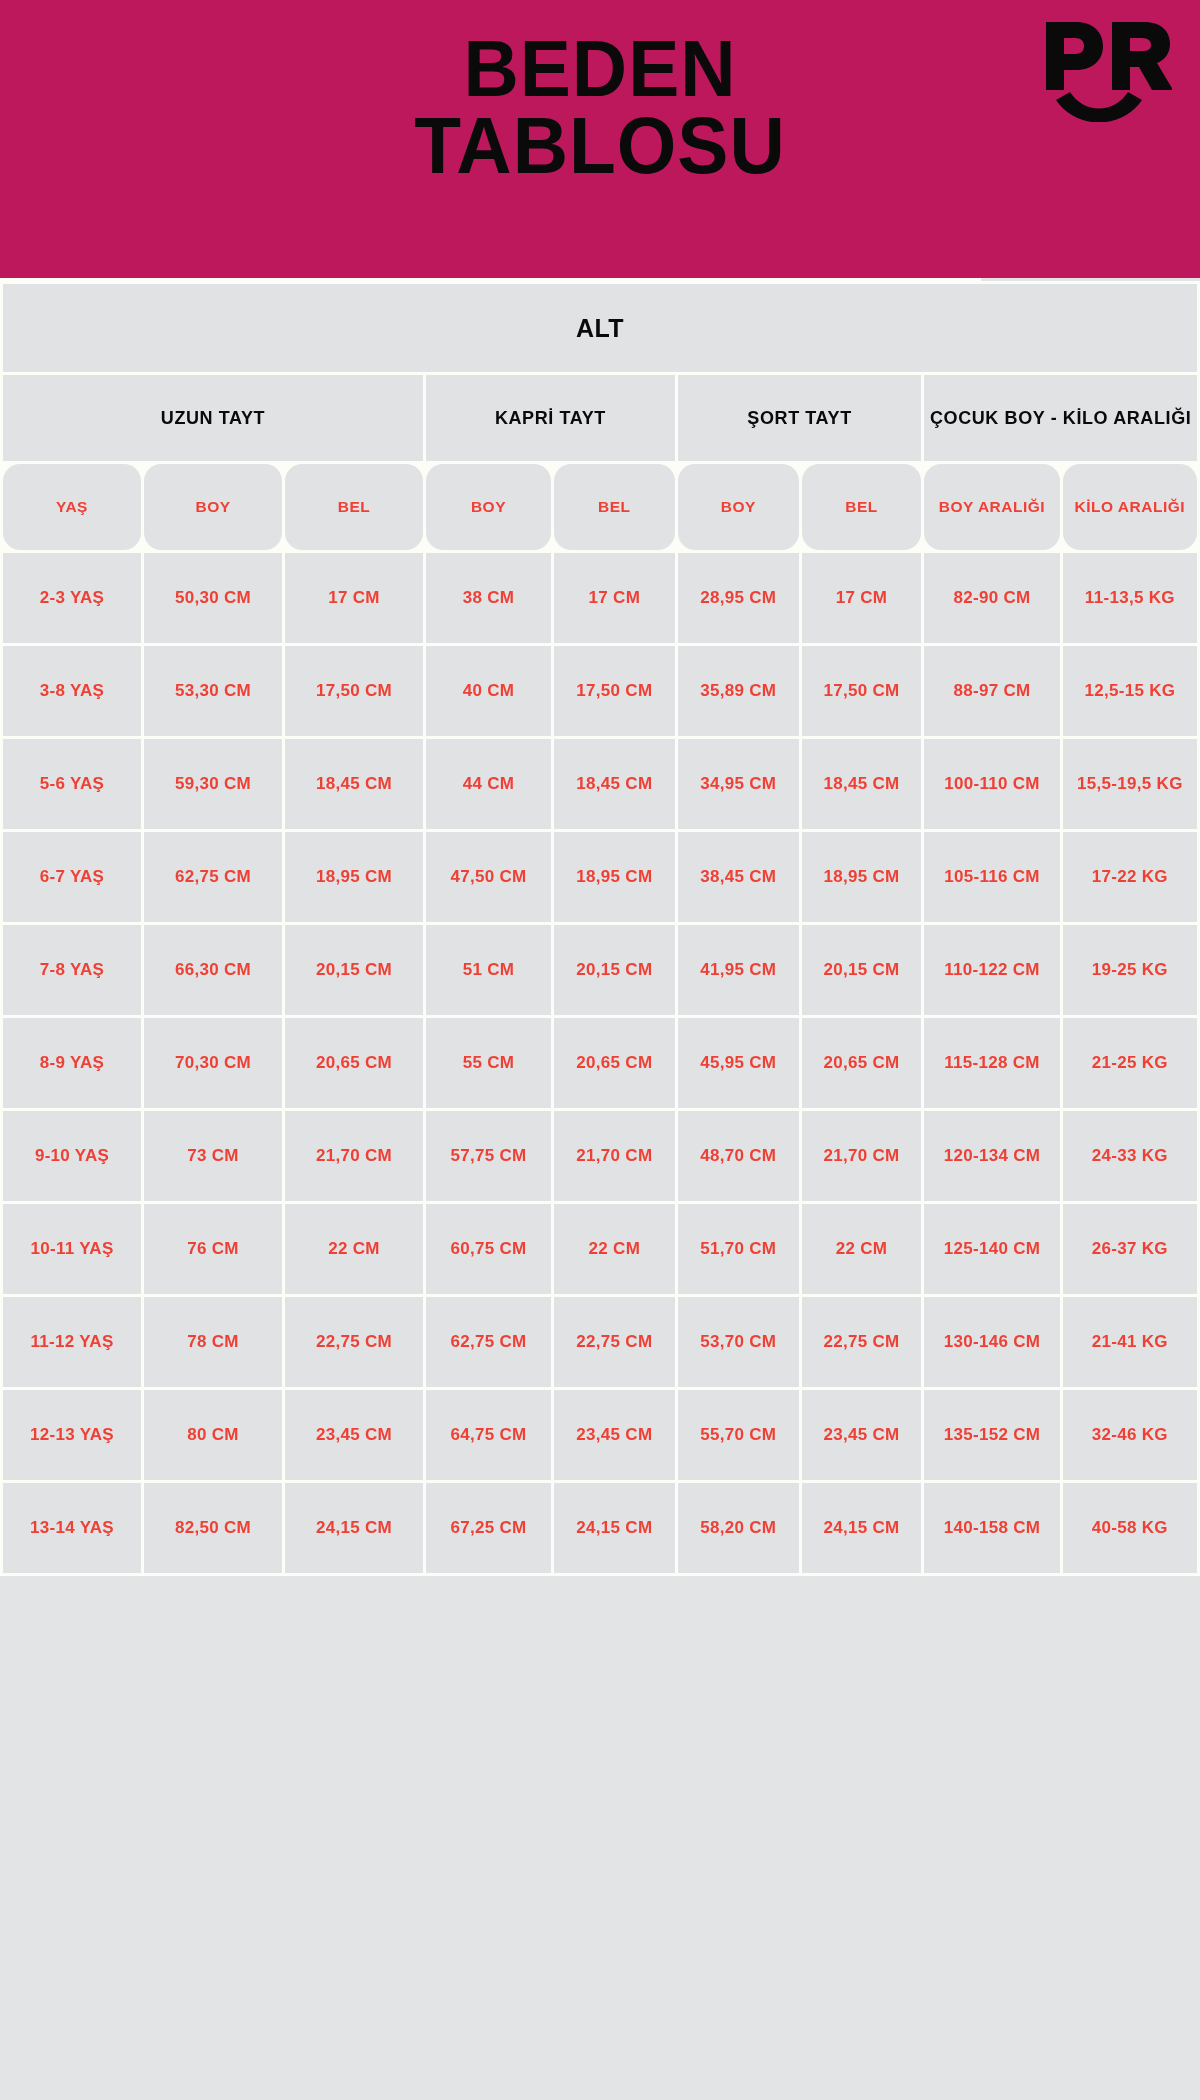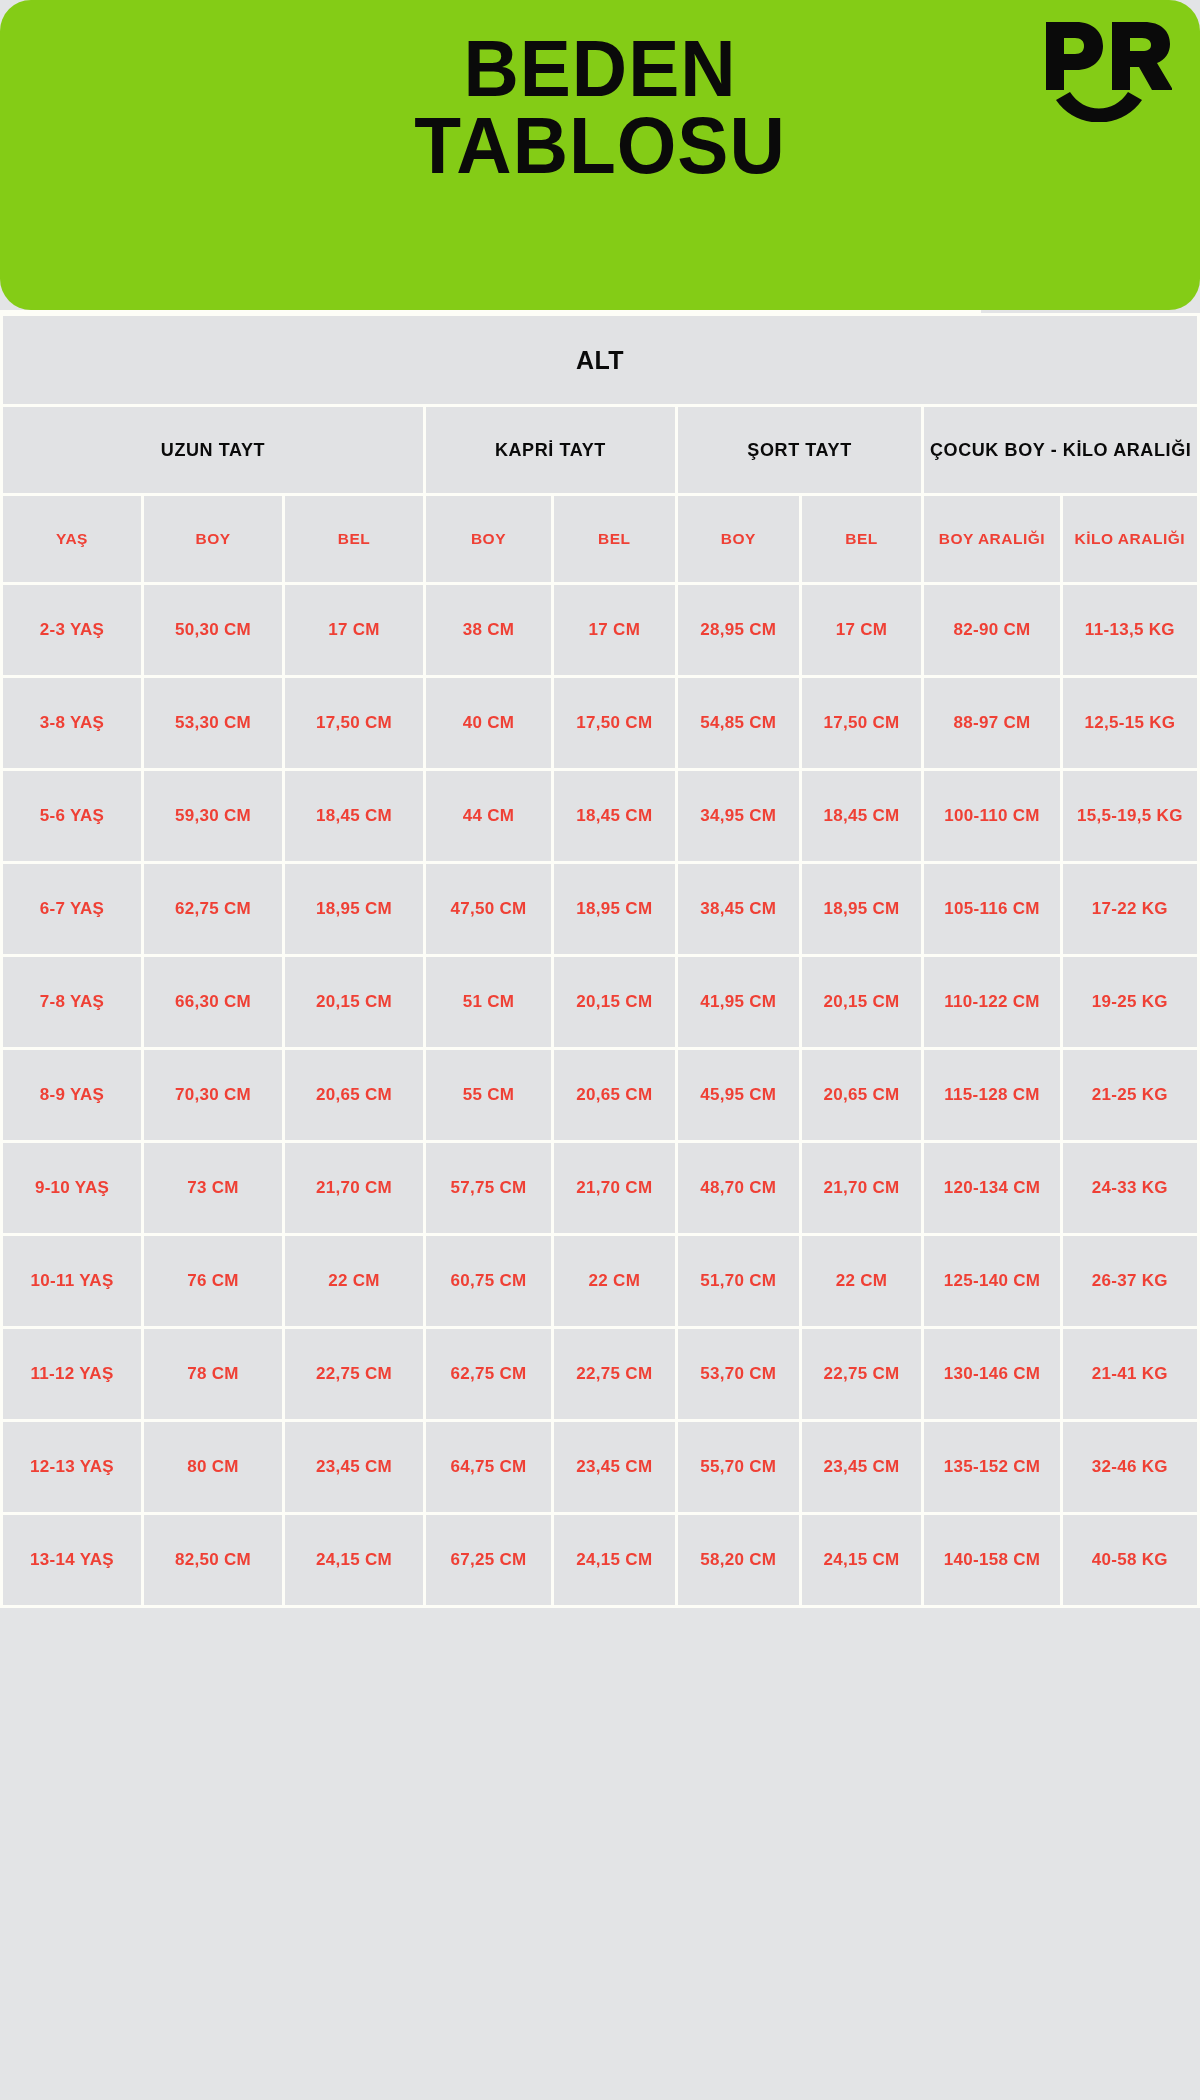--- a/index.html
+++ b/index.html
@@ -13,23 +13,22 @@
     position: relative;
     width: 1200px;
     height: 2100px;
     background: #e3e4e6;
     overflow: hidden;
   }
 
   
   .header {
     position: relative;
-    height: 310px;
-    background: #84cc16;
-    border-radius: 31px;
+    height: 278px;
+    background: #be185d;
   }
   .title {
     position: absolute;
     left: 0;
     right: 0;
     top: 30px;
     text-align: center;
     font-size: 79px;
     line-height: 0.98;
     font-weight: 900;
@@ -82,20 +81,21 @@
     height: 86px;
     line-height: 1.35;
   }
   .col-head {
     font-size: 15.5px;
     font-weight: 900;
     color: #ef4035;
     letter-spacing: 0.5px;
     height: 86px;
     line-height: 1.35;
+    border-radius: 17px;
   }
   .data-cell {
     font-size: 17px;
     font-weight: 900;
     color: #ef4035;
     letter-spacing: 0.3px;
     height: 90px;
     line-height: 1.45;
   }
 
@@ -180,21 +180,21 @@
           <td class="data-cell">17 CM</td>
           <td class="data-cell">82-90 CM</td>
           <td class="data-cell">11-13,5 KG</td>
         </tr>
         <tr>
           <td class="data-cell">3-8 YAŞ</td>
           <td class="data-cell">53,30 CM</td>
           <td class="data-cell">17,50 CM</td>
           <td class="data-cell">40 CM</td>
           <td class="data-cell">17,50 CM</td>
-          <td class="data-cell">54,85 CM</td>
+          <td class="data-cell">35,89 CM</td>
           <td class="data-cell">17,50 CM</td>
           <td class="data-cell">88-97 CM</td>
           <td class="data-cell">12,5-15 KG</td>
         </tr>
         <tr>
           <td class="data-cell">5-6 YAŞ</td>
           <td class="data-cell">59,30 CM</td>
           <td class="data-cell">18,45 CM</td>
           <td class="data-cell">44 CM</td>
           <td class="data-cell">18,45 CM</td>

